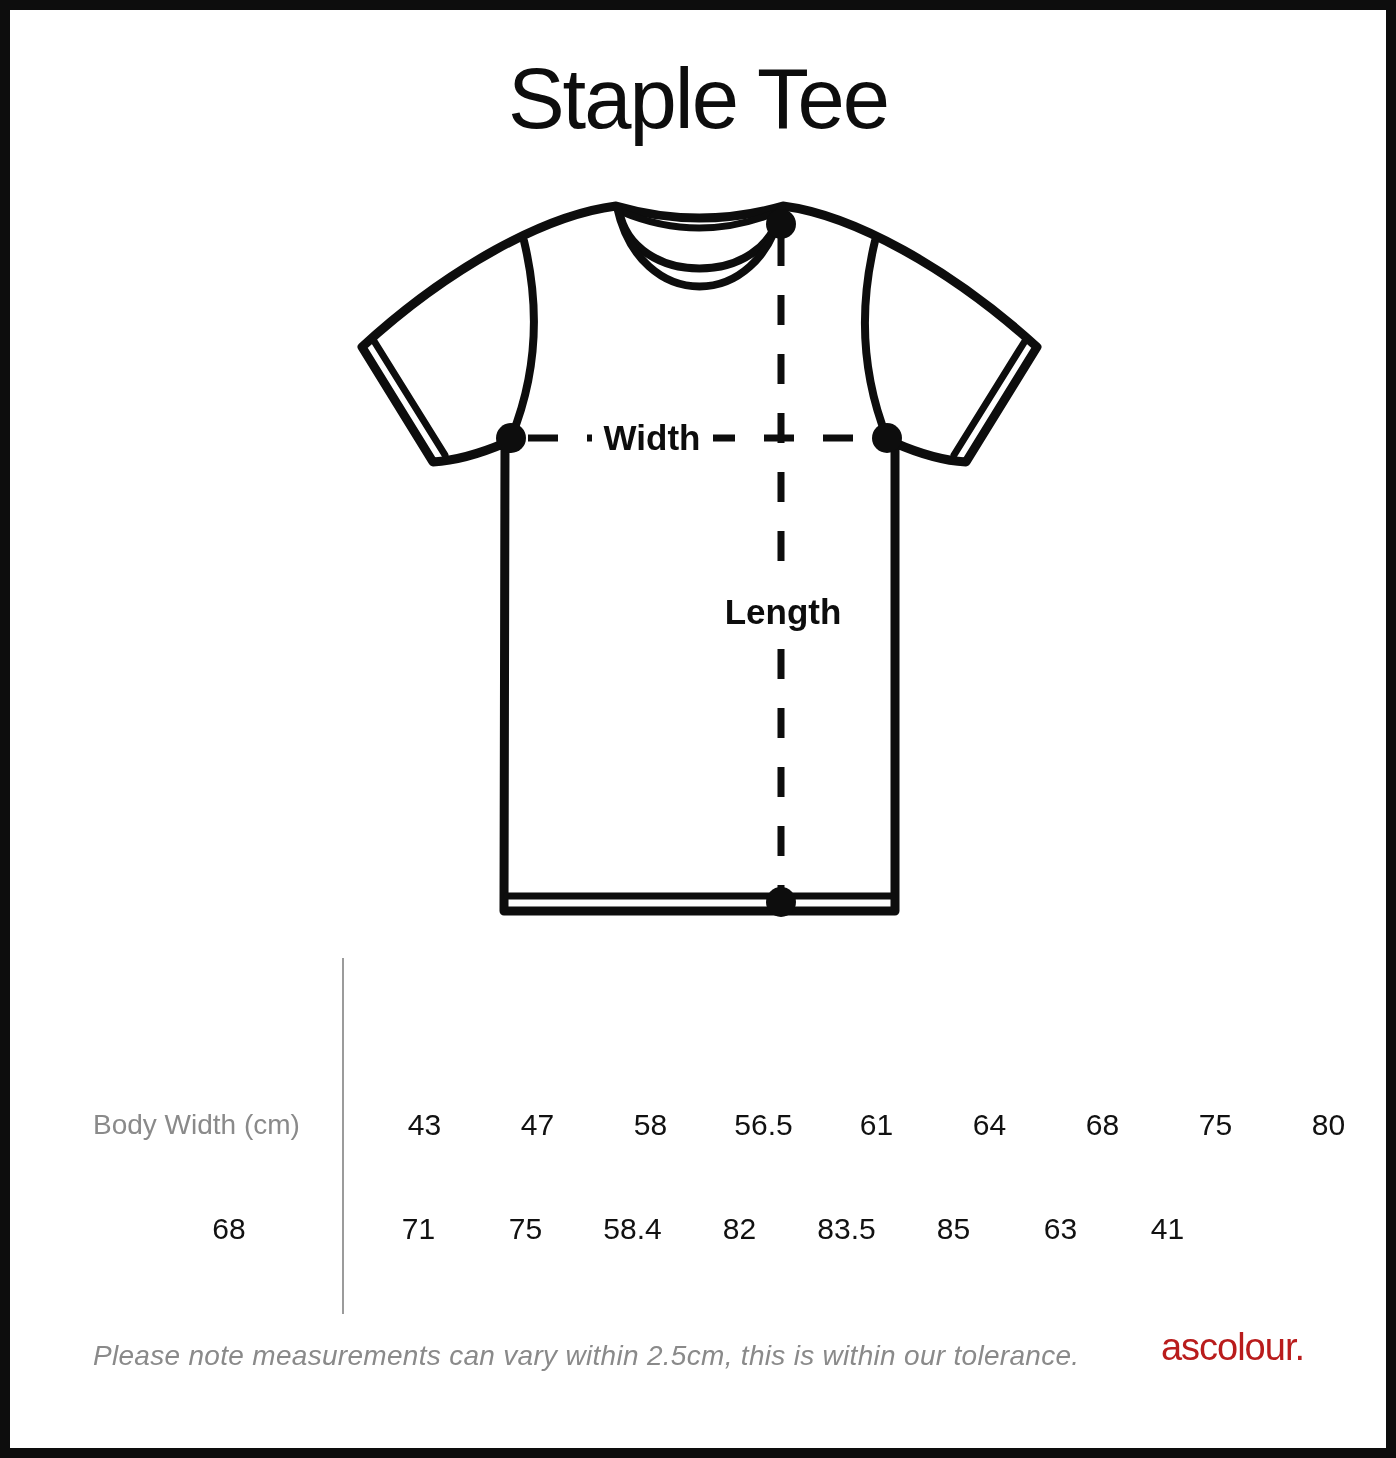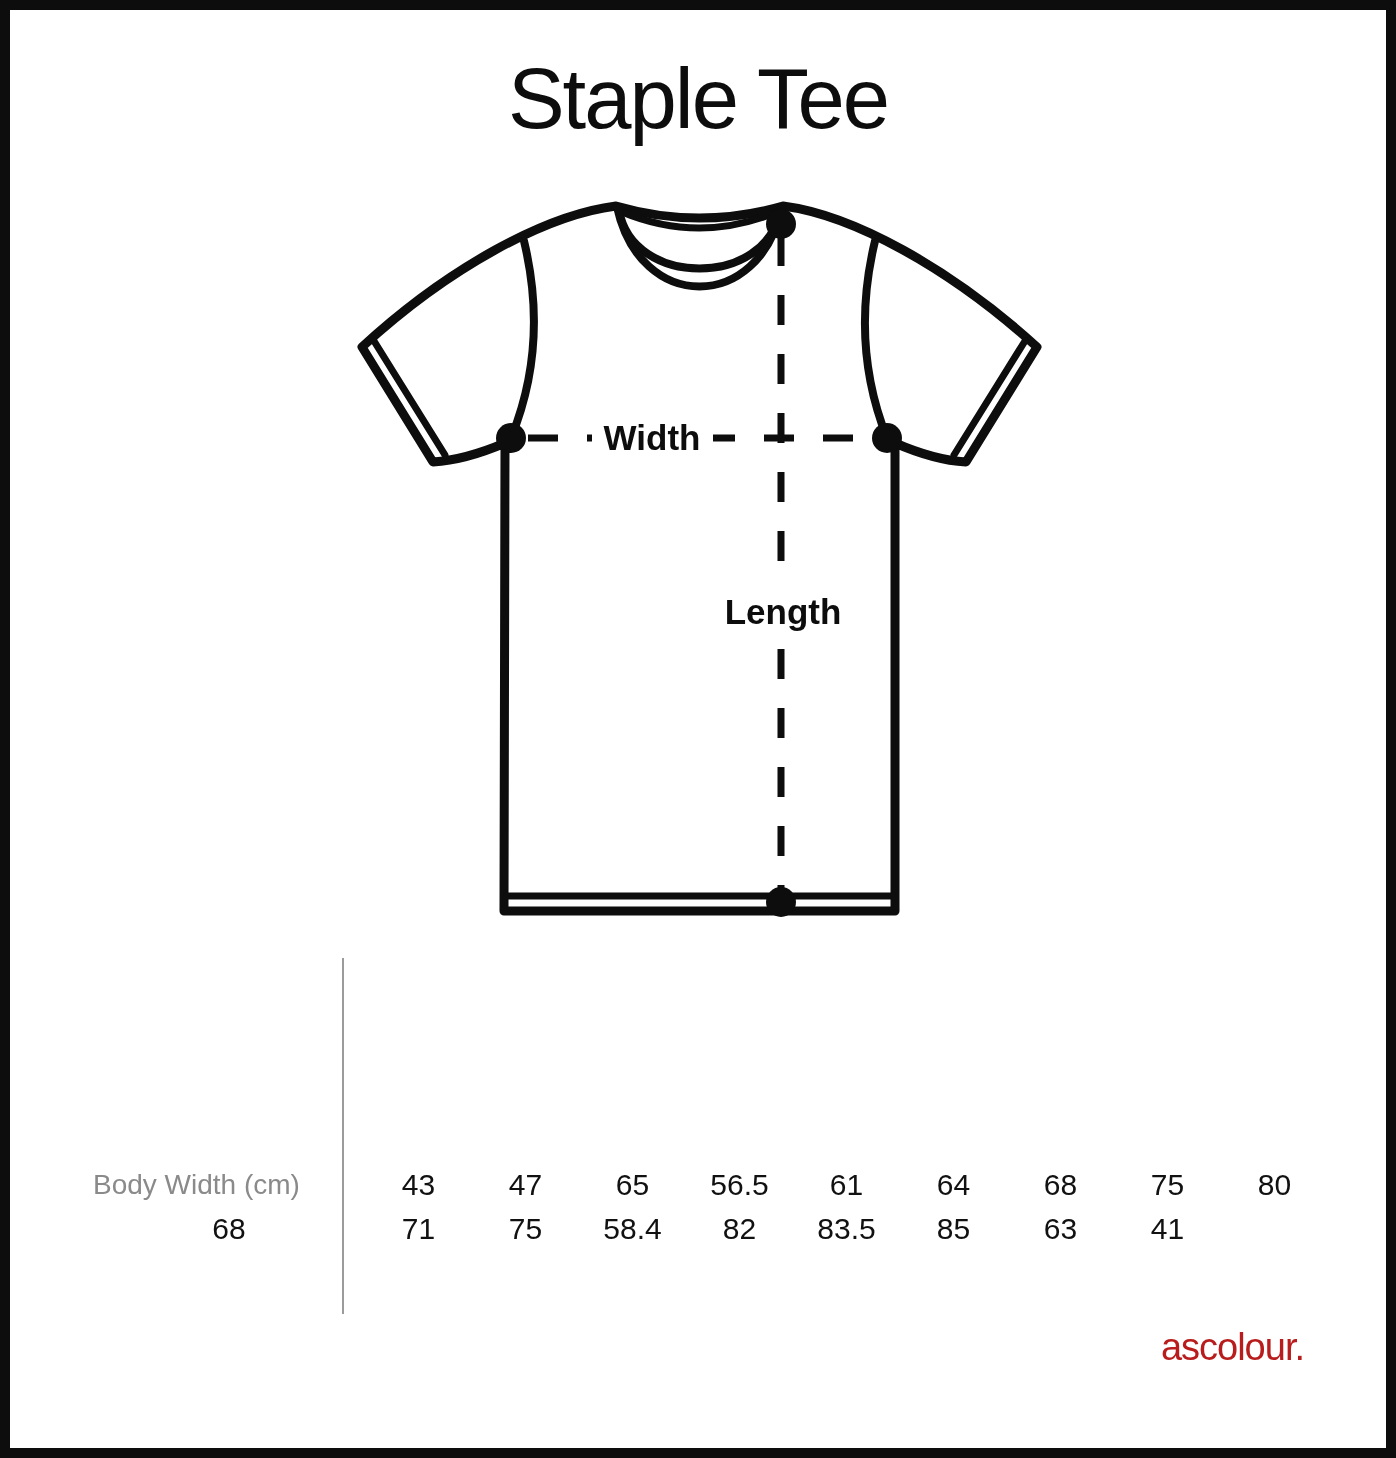--- a/index.html
+++ b/index.html
@@ -30,21 +30,21 @@
   .divider {
     position:absolute; left:342px; top:958px; width:2px; height:356px;
     background:var(--divider,#9b9b9b);
   }
   .trow {
     position:absolute; left:93px; width:1235px; height:42px;
     display:grid; grid-template-columns:272px repeat(9,107px);
     align-items:center;
   }
   .trow.header-row { top:1022px; }
-  .trow.row-1 { top:1164px; }
+  .trow.row-1 { top:1104px;gap:6px; }
   .trow.row-2 { top:1208px; }
   .cell { font-size:30px; text-align:center; white-space:nowrap; }
   .cell.label-cell { text-align:left; }
   .cell.head { font-weight:bold; color:#111; }
   .cell.measurement-head { font-size:28px; letter-spacing:0.5px; }
   .cell.row-label { color:var(--muted,#8a8a8a); font-size:28px; font-weight:normal; }
   .cell.value { color:#111; }
   .footnote {
     position:absolute; left:93px; top:1340px;
     font-size:28px; font-style:italic; color:var(--muted,#8c8c8c);
@@ -104,35 +104,36 @@
     <text x="783" y="624" text-anchor="middle">Length</text>
   </svg>
 
   <div class="divider"></div>
 
 
   <div class="trow row-1" id="row-0">
     <div class="cell label-cell row-label">Body Width (cm)</div>
   <div class="cell value">43</div>
       <div class="cell value">47</div>
-      <div class="cell value">65</div>
+      <div class="cell value">58</div>
       <div class="cell value">56.5</div>
       <div class="cell value">61</div>
       <div class="cell value">64</div>
       <div class="cell value">68</div>
       <div class="cell value">75</div>
       <div class="cell value">80</div>
     </div>
 
   <div class="trow row-2" id="row-1">
   <div class="cell value">68</div>
       <div class="cell value">71</div>
       <div class="cell value">75</div>
       <div class="cell value">58.4</div>
       <div class="cell value">82</div>
       <div class="cell value">83.5</div>
       <div class="cell value">85</div>
       <div class="cell value">63</div>
       <div class="cell value">41</div>
     </div>
 
+  <div class="footnote">Please note measurements can vary within 2.5cm, this is within our tolerance.</div>
   <div class="brand">ascolour.</div>
 </div>
 
 </body></html>

